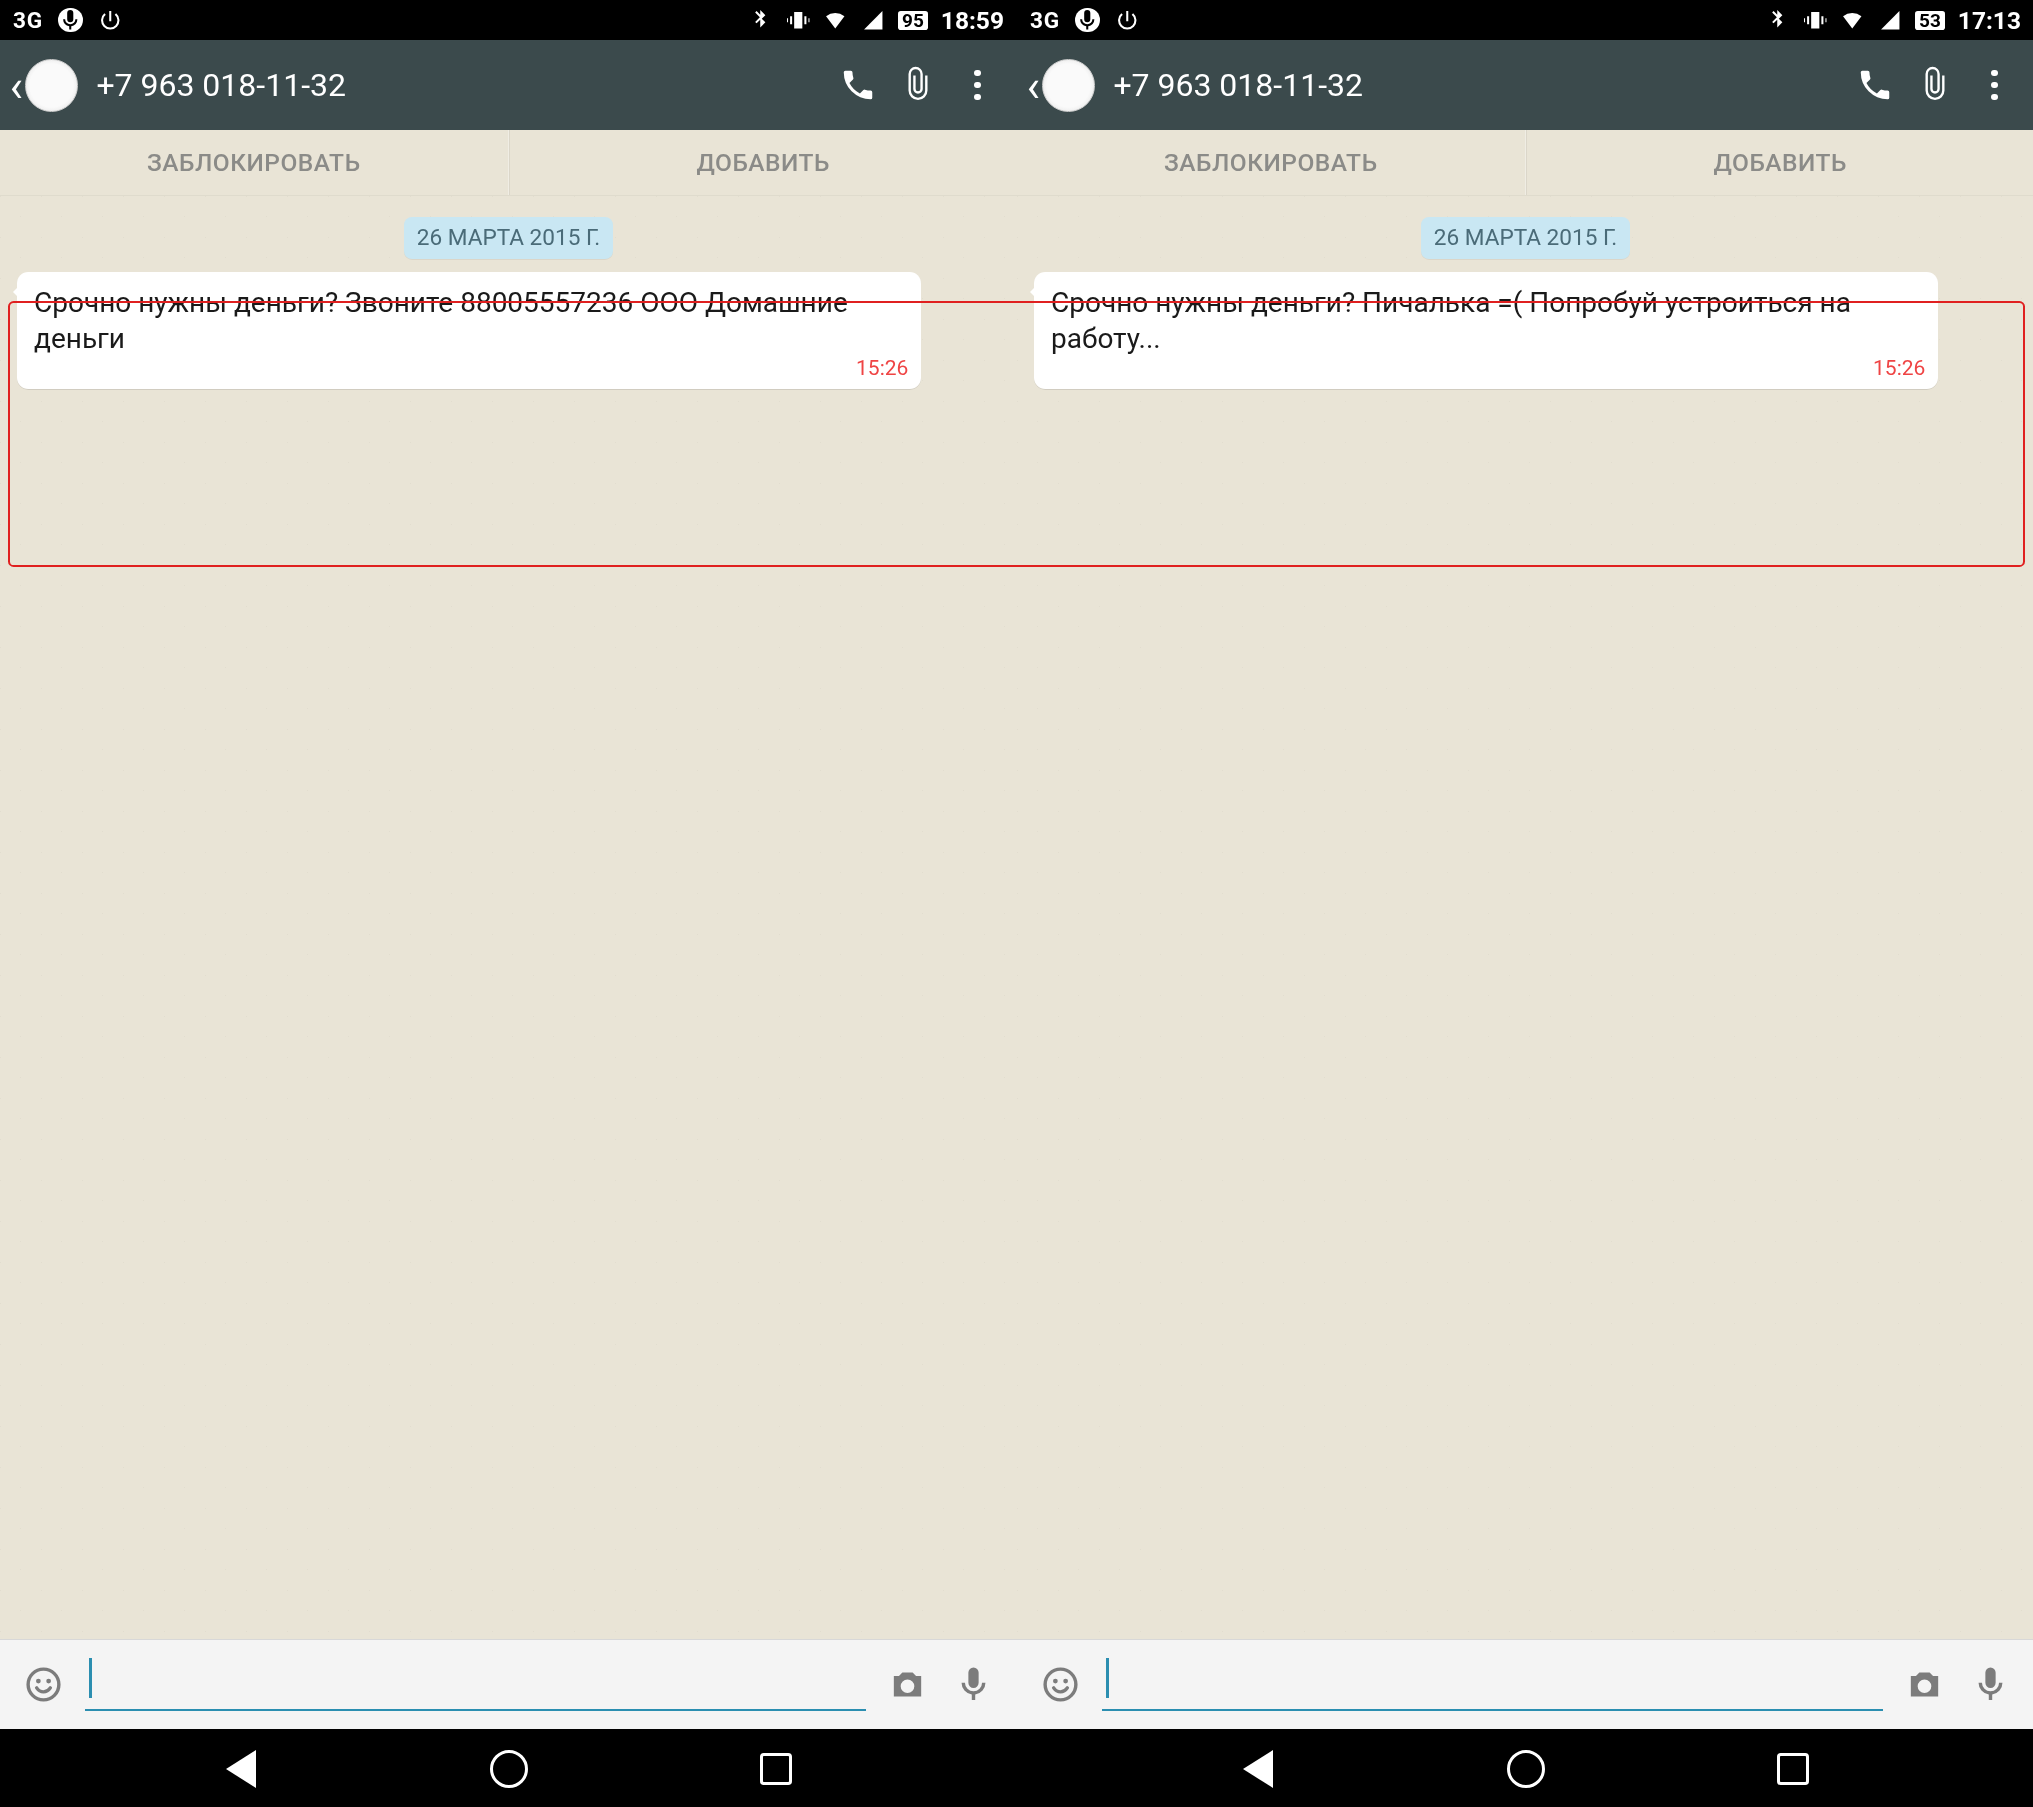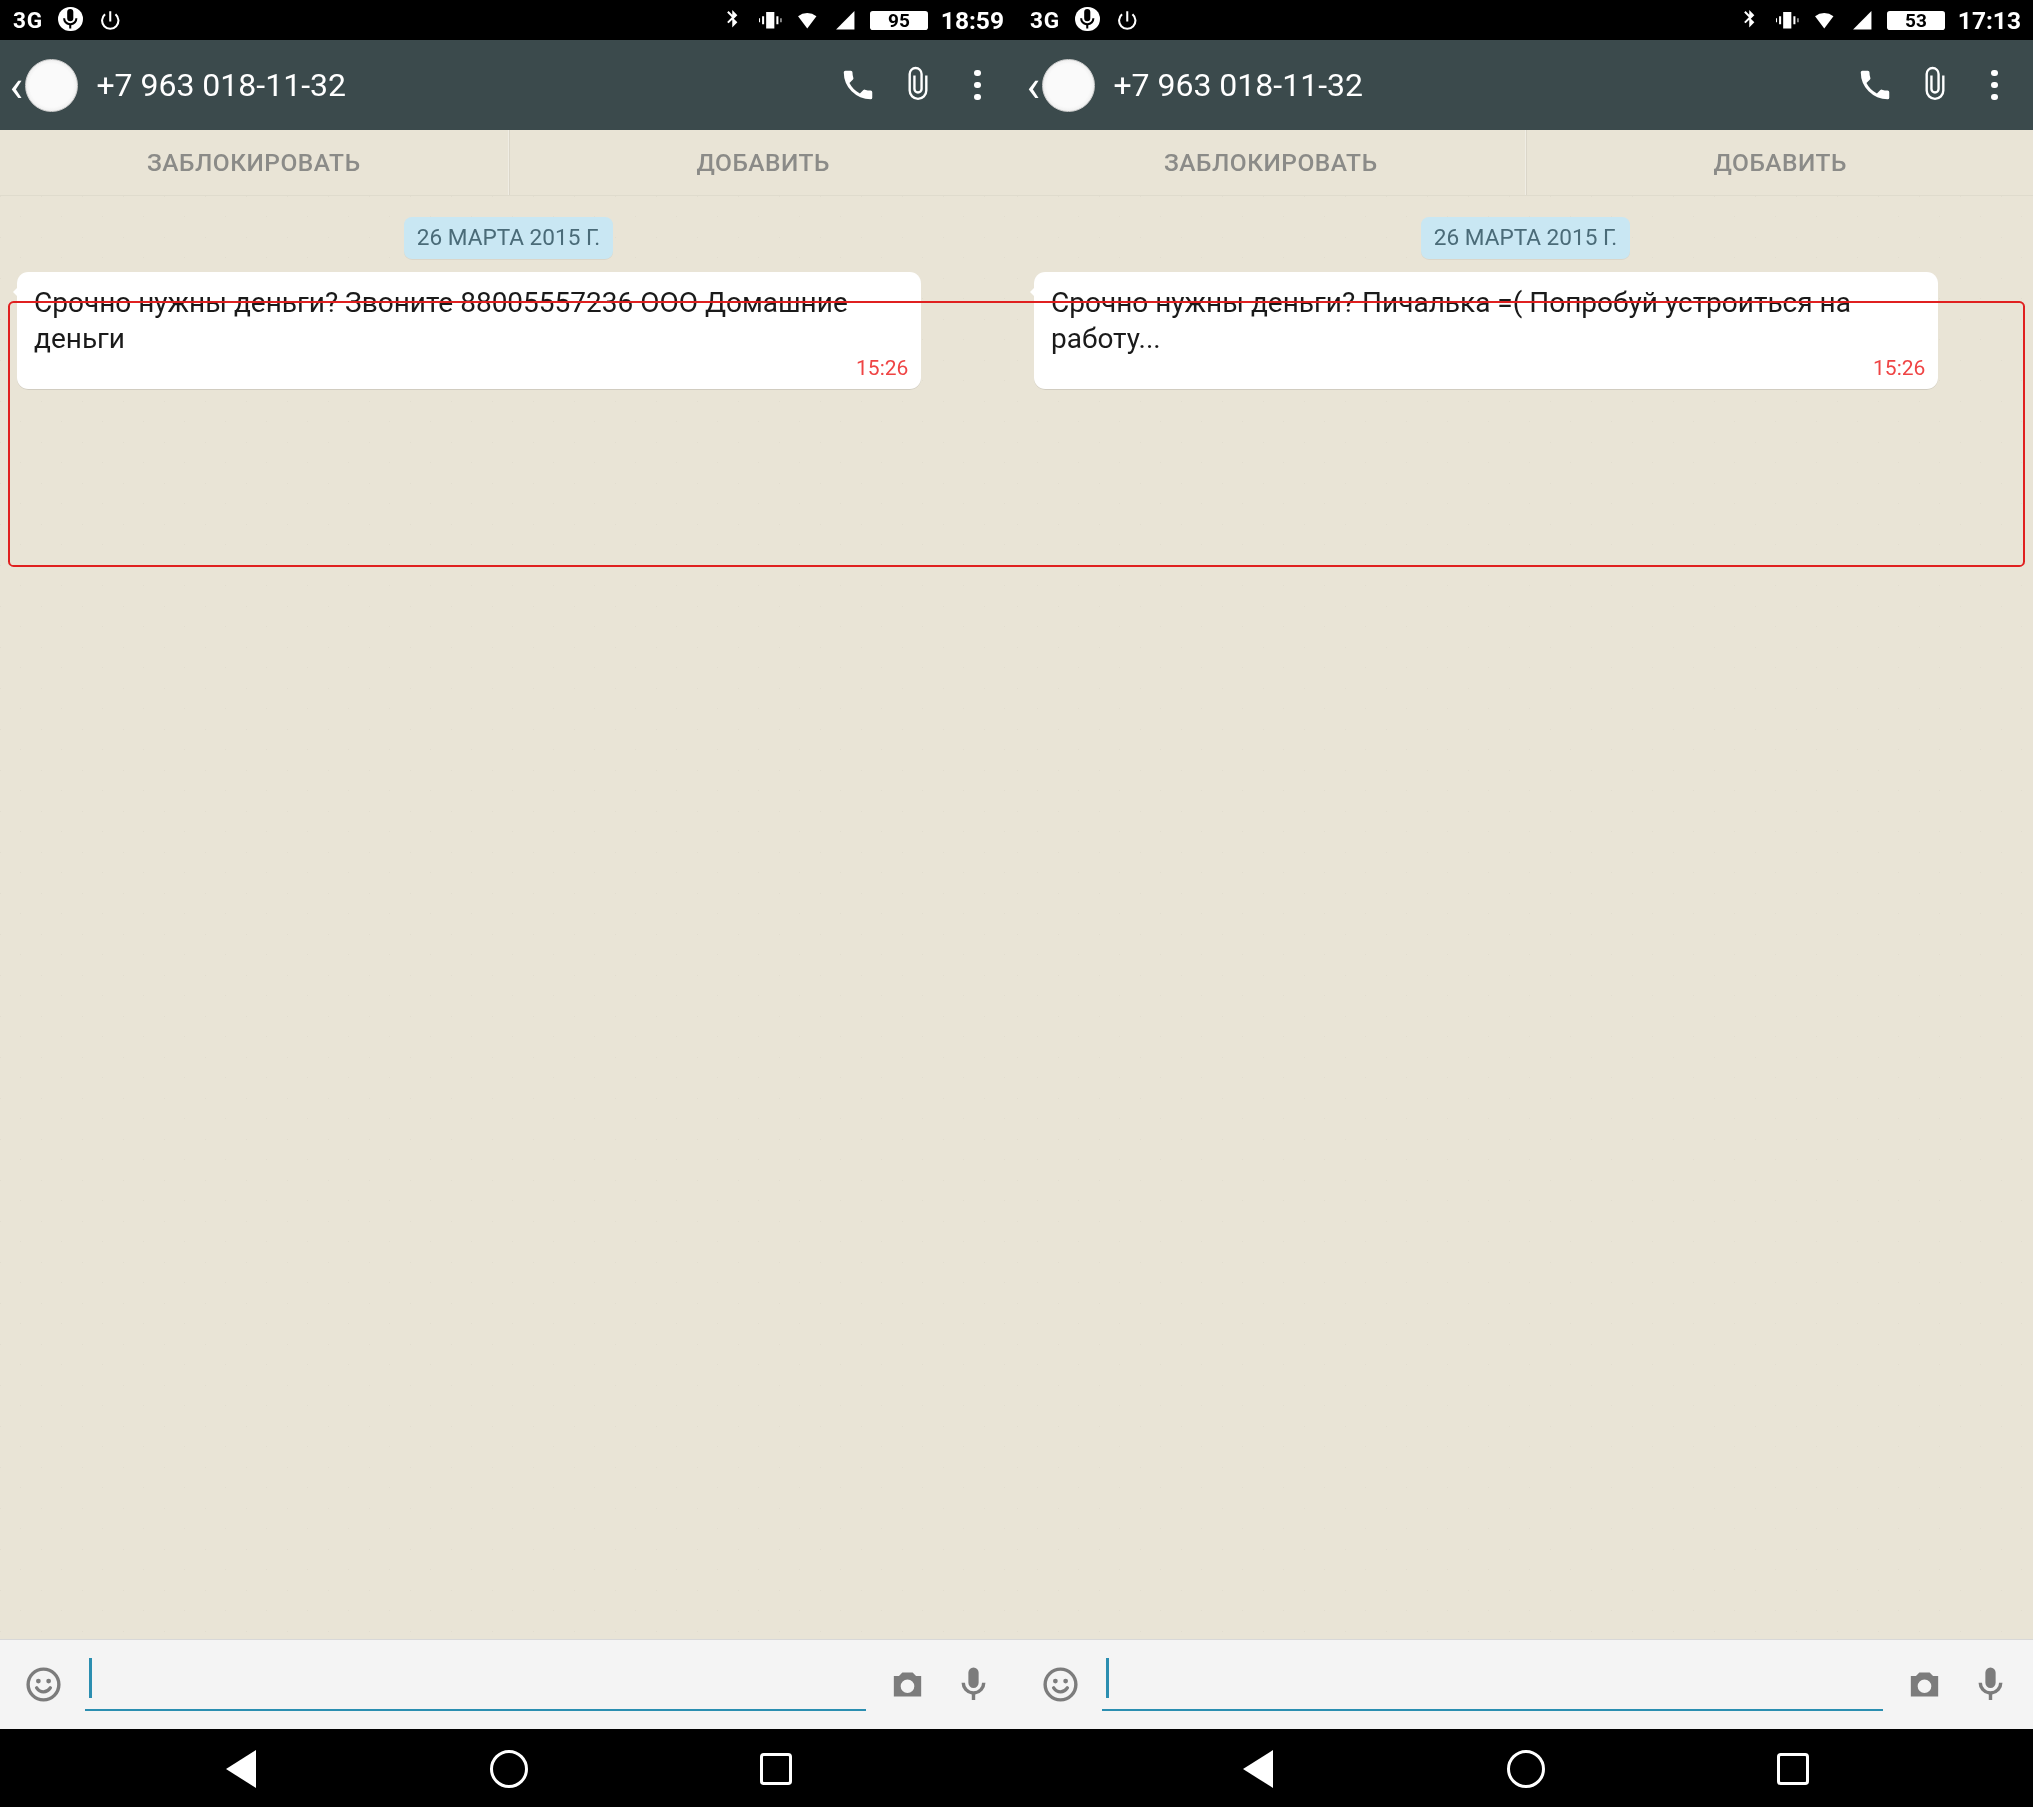--- a/index.html
+++ b/index.html
@@ -29,28 +29,28 @@
   .statusbar {
     height: 40px;
     background: #000;
     color: #fff;
     display: flex;
     align-items: center;
     padding: 0 13px;
     font-size: 22.6px;
     font-weight: 500;
   }
-  .statusbar .sb-left { display: flex; gap: 15px; }
+  .statusbar .sb-left { display: flex; align-items: center; gap: 15px; }
   .statusbar .sb-right { margin-left: auto; display: flex; align-items: center; gap: 13px; }
   .sb-3g { font-weight: 700; letter-spacing: 0.9px; }
   .sb-mic {
     width: 24.5px; height: 24.5px; border-radius: 50%; background:#fff; color:#000;
     display:flex; align-items:center; justify-content:center; font-size:17px;
   }
-  .sb-batt { font-size: 19px; background:#fff; color:#000; border-radius:2.8px; padding:0 18px; font-weight:700; line-height:19px;}
+  .sb-batt { font-size: 19px; background:#fff; color:#000; border-radius:2.8px; padding:0 4px; font-weight:700; line-height:19px;}
   .sb-clock { font-size: 24.5px; font-weight:700; }
   .sb-ico { width:24.5px; display:inline-flex; justify-content:center; }
 
   
   .header {
     height: 90px;
     background: #3b4a4c;
     display: flex;
     align-items: center;
     padding: 0 9.4px 0 3.8px;

